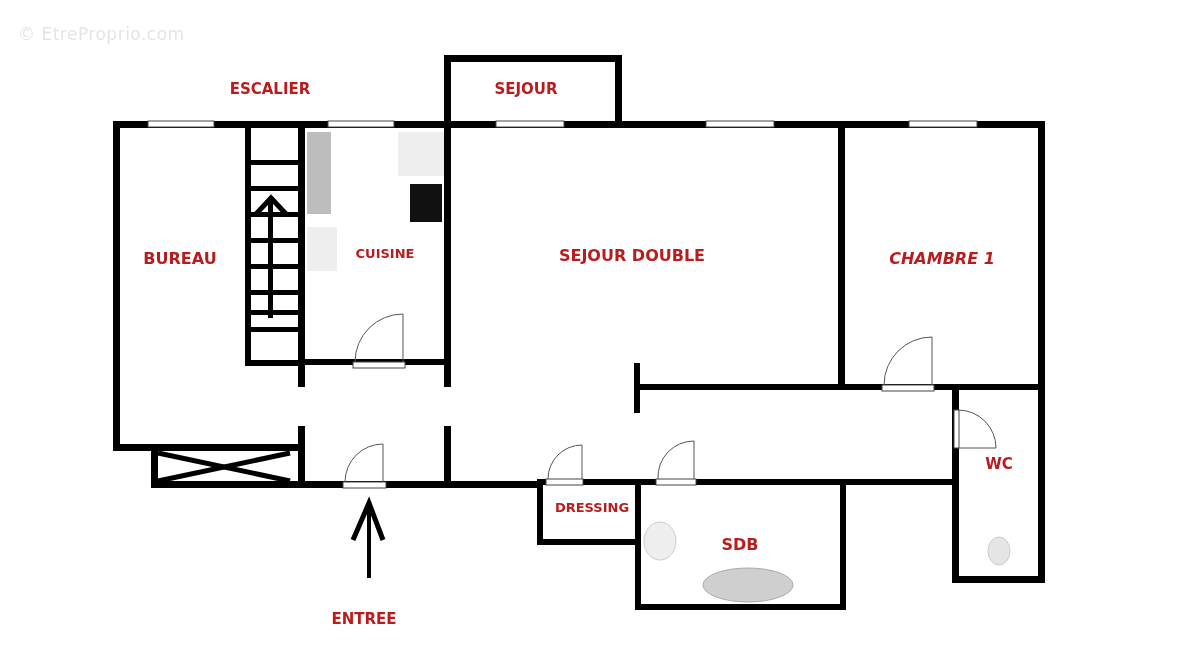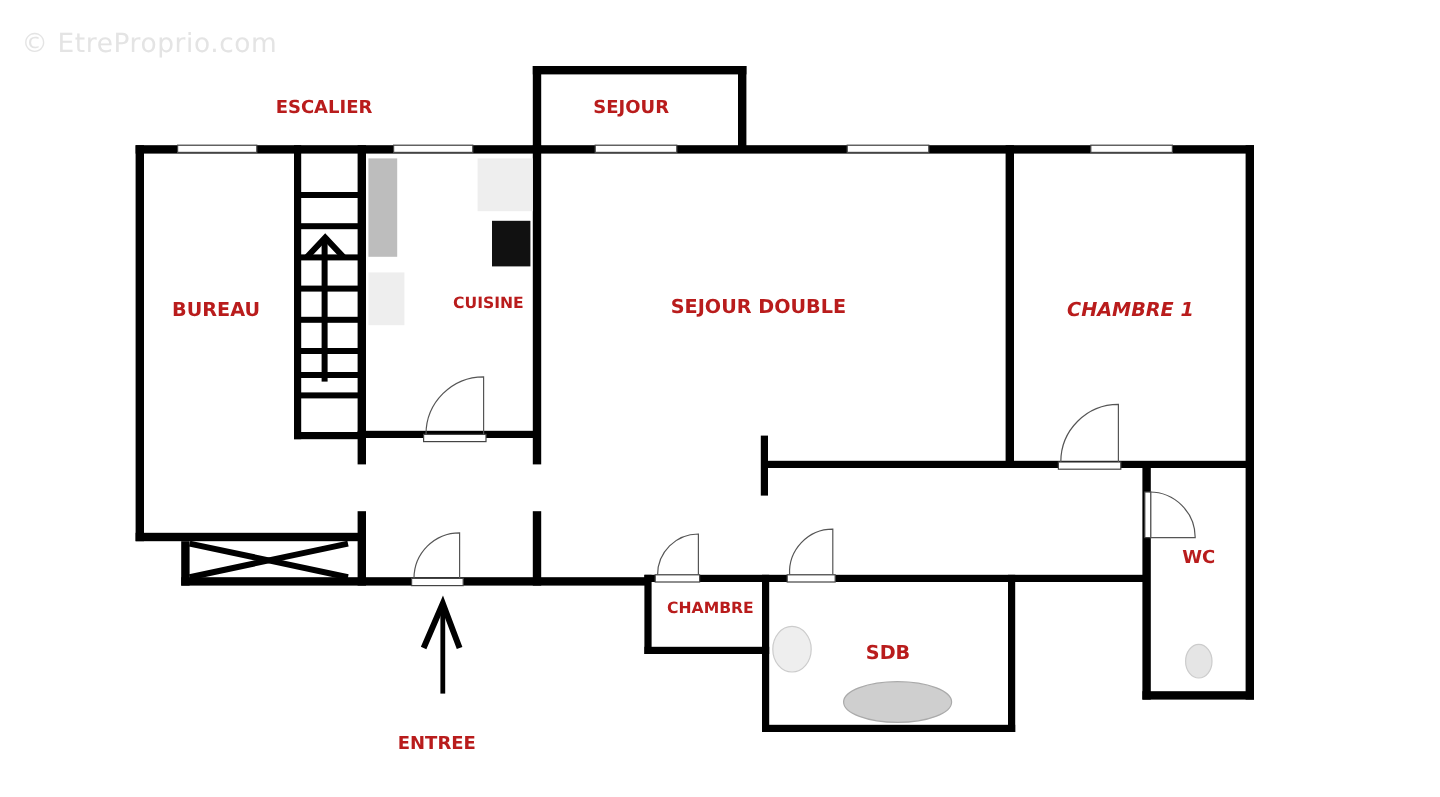--- a/index.html
+++ b/index.html
@@ -4,21 +4,21 @@
 <style>
   html, body { margin: 0; padding: 0; background: #ffffff; }
   body { width: 1200px; height: 664px; overflow: hidden; position: relative; font-family: "DejaVu Sans", sans-serif; }
   #plan { position: absolute; left: 0; top: 0; }
   .wall { fill: #000; }
   .window { fill: #fff; stroke: #444; stroke-width: 1; }
   .label { position: absolute; font-family: "DejaVu Sans", sans-serif; font-weight: bold; color: #b91c1c; white-space: nowrap; transform: translate(-50%, -50%); }
   .lg { font-size: 16px; }
   .md { font-size: 15px; }
   .sm { font-size: 13px; }
-  .watermark { position: absolute; left: 18px; top: 24px; font-size: 22px; color: #e4e4e4; font-family: "DejaVu Sans", sans-serif; letter-spacing: 0.5px; }
+  .watermark { position: absolute; left: 18px; top: 24px; font-size: 17px; color: #e4e4e4; font-family: "DejaVu Sans", sans-serif; letter-spacing: 0.5px; }
 </style>
 </head>
 <body>
 
 <div class="watermark">© EtreProprio.com</div>
 
 <svg id="plan" width="1200" height="664" viewBox="0 0 1200 664">
 
   <g>
     <rect class="wall" x="444" y="55" width="178" height="7"></rect>
@@ -112,19 +112,19 @@
 
   <g>
     <line x1="369" y1="578" x2="369" y2="506" stroke="#000" stroke-width="4"></line>
     <polyline points="353,540 369,503 383,540" fill="none" stroke="#000" stroke-width="5"></polyline>
   </g>
 </svg>
 
 <div class="label md" style="left:270px;top:89px;">ESCALIER</div>
 <div class="label md" style="left:526px;top:89px;">SEJOUR</div>
 <div class="label lg" style="left:180px;top:258px;">BUREAU</div>
-<div class="label sm" style="left:407px;top:253px;text-align:right;">CUISINE</div>
+<div class="label sm" style="left:385px;top:253px;text-align:right;">CUISINE</div>
 <div class="label lg" style="left:632px;top:255px;">SEJOUR DOUBLE</div>
 <div class="label lg" style="left:942px;top:258px;font-style:italic;">CHAMBRE 1</div>
 <div class="label md" style="left:999px;top:464px;">WC</div>
-<div class="label sm" style="left:592px;top:507px;">CHAMBRE</div>
+<div class="label sm" style="left:592px;top:507px;">DRESSING</div>
 <div class="label lg" style="left:740px;top:544px;">SDB</div>
 <div class="label md" style="left:364px;top:619px;">ENTREE</div>
 
 </body></html>

